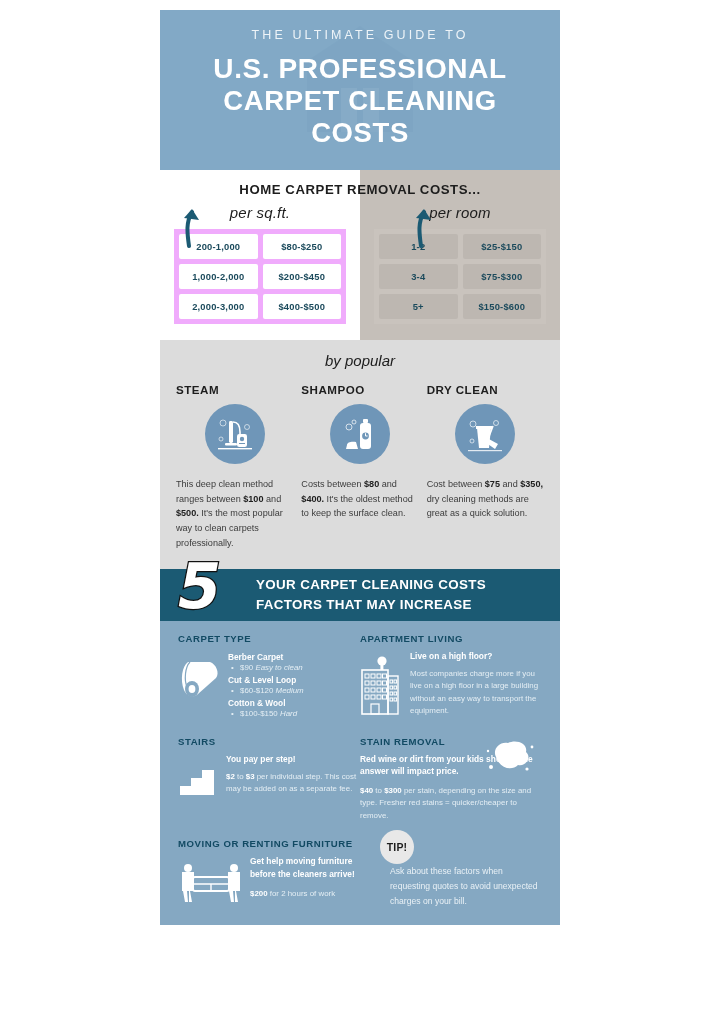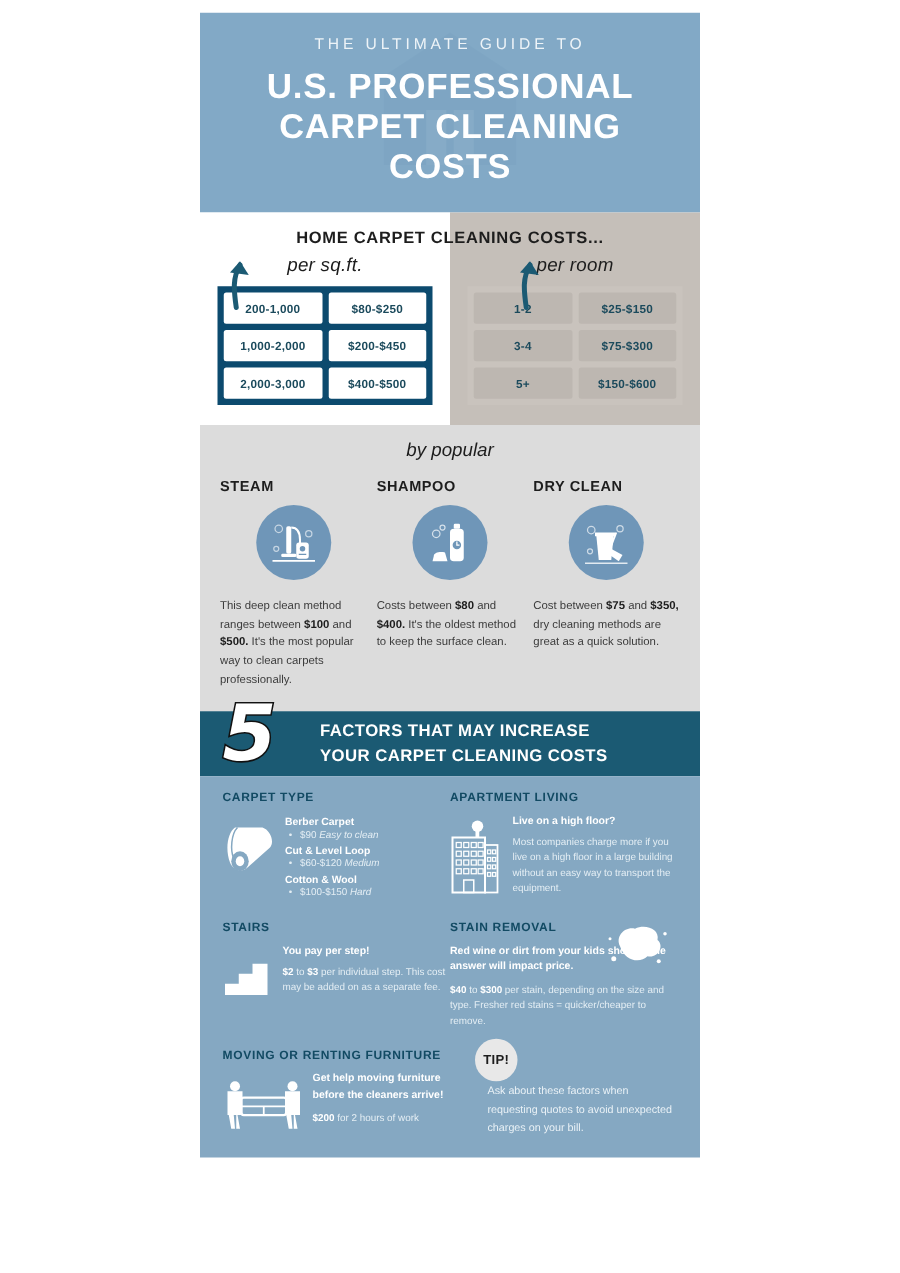--- a/index.html
+++ b/index.html
@@ -71,21 +71,21 @@
   .cost-row { display: flex; gap: 5px; }
   .cell {
     flex: 1; text-align: center;
     font-size: 9.4px; font-weight: bold; letter-spacing: .2px;
     color: #1b4a5c;
     padding: 7px 2px;
     border-radius: 2px;
   }
   .left-pane .cell  { background:#ffffff; }
   .right-pane .cell { background:#bdb7b1; }
-  .left-pane .cost-table  { background:#0c4a6e; padding:5px; }
+  .left-pane .cost-table  { background:#f0abfc; padding:5px; }
   .right-pane .cost-table { background:#c9c3bd; padding:5px; }
 
   
   .by-service { background:#dcdcdc; padding: 12px 12px 18px; }
   .by-service-title {
     text-align:center; font-size:15px; font-style:italic; font-weight:500;
     color:#1d1d1d; margin-bottom: 14px;
   }
   .svc-row { display:flex; }
   .svc { flex:1; padding: 0 4px; }
@@ -202,21 +202,21 @@
       <path d="M75 8 L142 52 L128 52 L128 114 L22 114 L22 52 L8 52 Z" fill="#5d8bae"></path>
       <rect x="56" y="70" width="16" height="44" fill="#ffffff" opacity=".5"></rect>
       <rect x="78" y="70" width="16" height="44" fill="#ffffff" opacity=".5"></rect>
     </svg>
     <div class="header-kicker">THE ULTIMATE GUIDE TO</div>
     <div class="header-line1">U.S. PROFESSIONAL</div>
     <div class="header-line2">CARPET CLEANING COSTS</div>
   </div>
 
   <div class="home-costs">
-    <div class="home-title">HOME CARPET CLEANING COSTS...</div>
+    <div class="home-title">HOME CARPET REMOVAL COSTS...</div>
 
     <div class="left-pane">
       <div class="pane-inner">
         <svg class="arrow-up" width="26" height="42" viewBox="0 0 26 42">
           <path d="M13 40 C11 26 10 16 16 6" stroke="#1b5a73" stroke-width="4" fill="none" stroke-linecap="round"></path>
           <path d="M16 3 L23 14 L8 12 Z" fill="#1b5a73"></path>
         </svg>
         <div class="pane-label">per sq.ft.</div>
         <div class="cost-table">
           <div class="cost-row">
@@ -321,22 +321,22 @@
           <span>Cost between </span><b>$75</b><span> and </span><b>$350,</b><span> dry cleaning methods are great as a quick solution.</span>
         </div>
       </div>
 
     </div>
   </div>
 
   <div class="banner">
     <div class="banner-big5">5</div>
     <div class="banner-txt">
+      <div>YOUR CARPET CLEANING COSTS</div>
       <div>FACTORS THAT MAY INCREASE</div>
-      <div>YOUR CARPET CLEANING COSTS</div>
     </div>
   </div>
 
   <div class="factors">
 
     <svg class="splash" viewBox="0 0 52 38">
       <path d="M14 20 C10 12 18 4 26 6 C34 2 46 6 44 15 C50 20 44 30 36 28 C30 34 18 32 14 20 Z" fill="#ffffff"></path>
       <circle cx="9" cy="30" r="2" fill="#ffffff"></circle>
       <circle cx="45" cy="32" r="1.6" fill="#ffffff"></circle>
       <circle cx="50" cy="10" r="1.4" fill="#ffffff"></circle>

